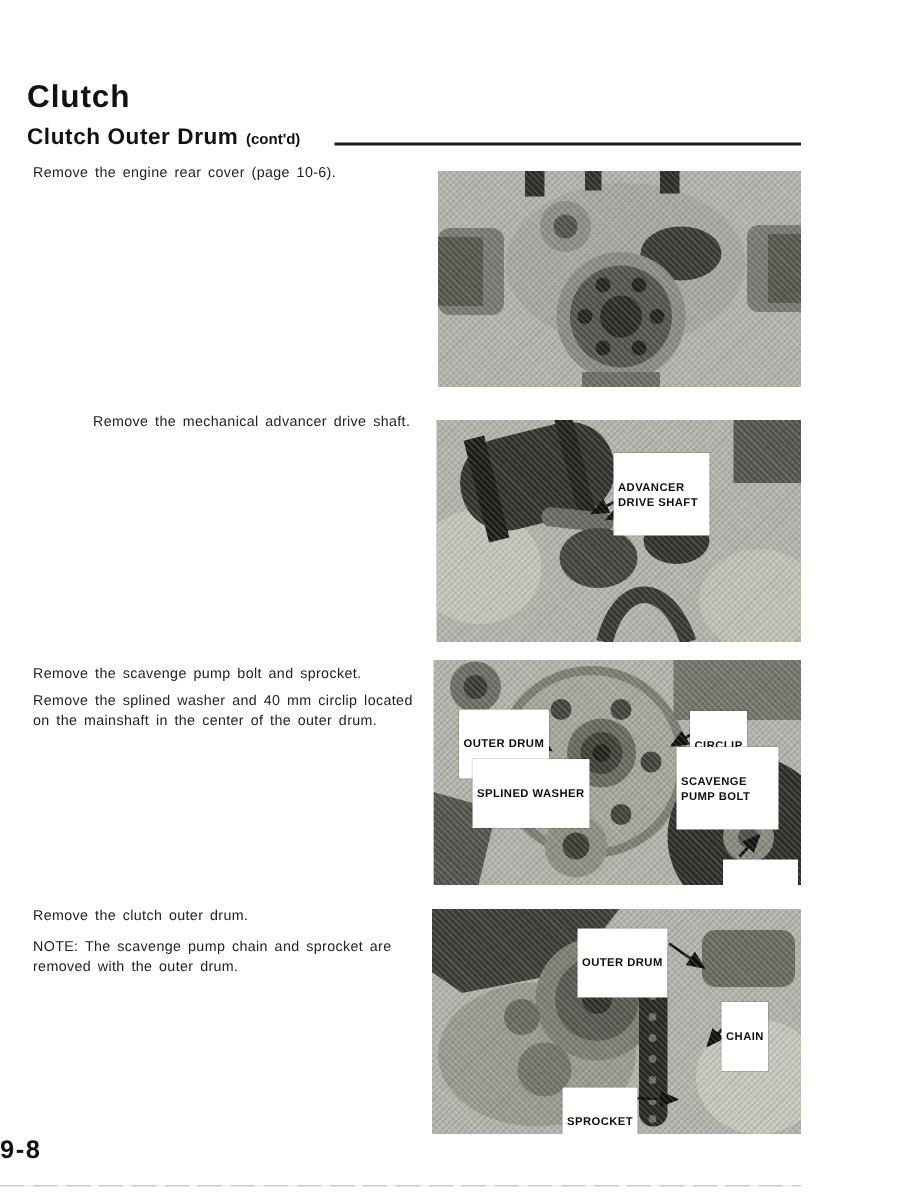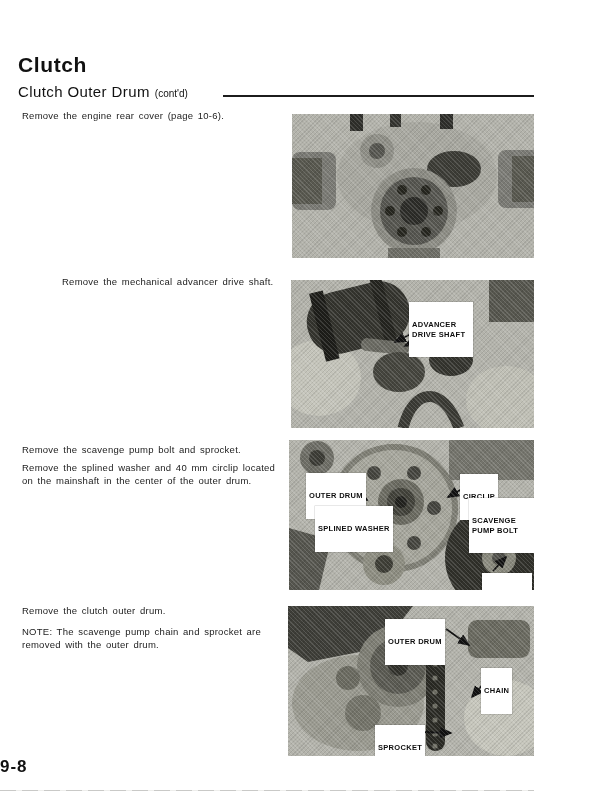--- a/index.html
+++ b/index.html
@@ -6,22 +6,22 @@
   #page {
     position:relative; width:534px; height:802px; background:#ffffff;
     font-family:"Liberation Sans", sans-serif; color:#1a1a1a; overflow:hidden;
   }
   
   .chapter-title {
     position:absolute; left:18px; top:53px; font-size:21px; font-weight:700;
     letter-spacing:.6px; color:#111;
   }
   .section-row { position:absolute; left:18px; top:83px; white-space:nowrap; }
-  .section-title { font-size:15px; font-weight:400; letter-spacing:.4px; color:#111; }
-  .section-suffix { font-size:10px; font-weight:400; margin-left:5px; color:#111; }
+  .section-title { font-size:15px; font-weight:700; letter-spacing:.4px; color:#111; }
+  .section-suffix { font-size:10px; font-weight:700; margin-left:5px; color:#111; }
   .header-rule { position:absolute; left:223px; top:95px; width:320px; height:2px; background:#1c1c1c; }
   
   .para {
     position:absolute; left:22px; width:268px; font-size:9.5px; line-height:12.5px;
     color:#222; letter-spacing:.25px; word-spacing:1.6px;
   }
   
   .photo { position:absolute; background:#b3b3ab; overflow:hidden; }
   .photo::after {
     content:""; position:absolute; inset:0; pointer-events:none;
@@ -151,21 +151,21 @@
       <line x1="57" y1="45" x2="78" y2="60" stroke="#111" stroke-width="1.8" marker-end="url(#ah3)"></line>
       <line x1="180" y1="45" x2="159" y2="57" stroke="#111" stroke-width="1.8" marker-end="url(#ah3)"></line>
       <line x1="86" y1="80" x2="102" y2="94" stroke="#111" stroke-width="1.8" marker-end="url(#ah3)"></line>
       <line x1="196" y1="83" x2="209" y2="99" stroke="#111" stroke-width="1.8" marker-end="url(#ah3)"></line>
       <line x1="205" y1="80" x2="216" y2="94" stroke="#111" stroke-width="1.8" marker-end="url(#ah3)"></line>
       <line x1="204" y1="131" x2="217" y2="117" stroke="#111" stroke-width="1.8" marker-end="url(#ah3)"></line>
     </svg>
     <div class="callout" style="left:17px; top:33px;">OUTER DRUM</div>
     <div class="callout" style="left:171px; top:34px;">CIRCLIP</div>
     <div class="callout" style="left:26px; top:66px;">SPLINED WASHER</div>
-    <div class="callout" style="left:180px; top:58px; width:62px;">SCAVENGE PUMP BOLT</div>
+    <div class="callout" style="left:162px; top:58px; width:62px;">SCAVENGE PUMP BOLT</div>
     <div class="callout" style="left:193px; top:133px;">SPROCKET</div>
   </div>
 
   <div class="para" style="top:626px;">NOTE:  The scavenge pump chain and sprocket are removed with the outer drum.</div>
   <div class="para" style="top:605px;">Remove the clutch outer drum.</div>
   <div class="photo" style="left:288px; top:606px; width:255px; height:150px;" aria-label="Removing clutch outer drum with scavenge pump chain and sprocket">
     <svg class="illus" viewBox="0 0 255 150" preserveAspectRatio="none">
       <path d="M0 0 H125 L92 42 L20 56 L0 42 Z" fill="#3e3e38"></path>
       <ellipse cx="70" cy="97" rx="66" ry="48" fill="#9a9a90"></ellipse>
       <circle cx="110" cy="60" r="41" fill="#7e7e74"></circle>

